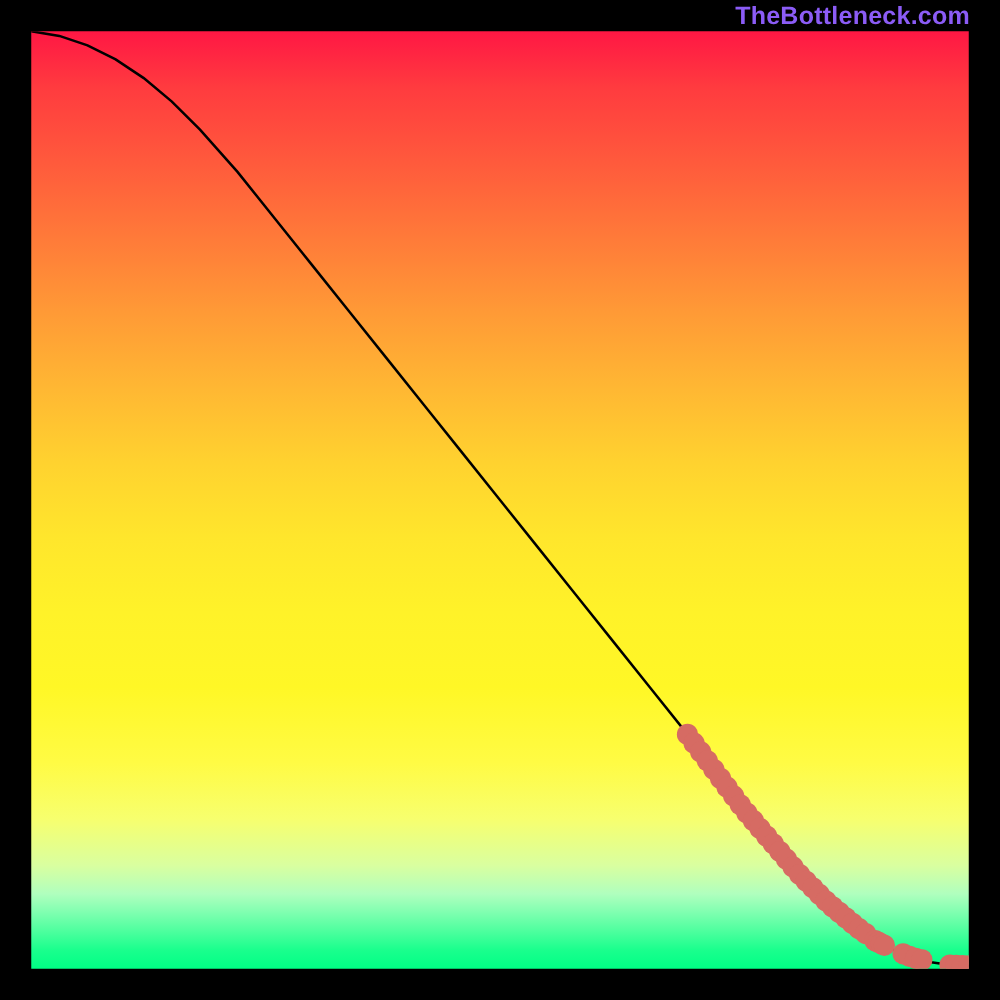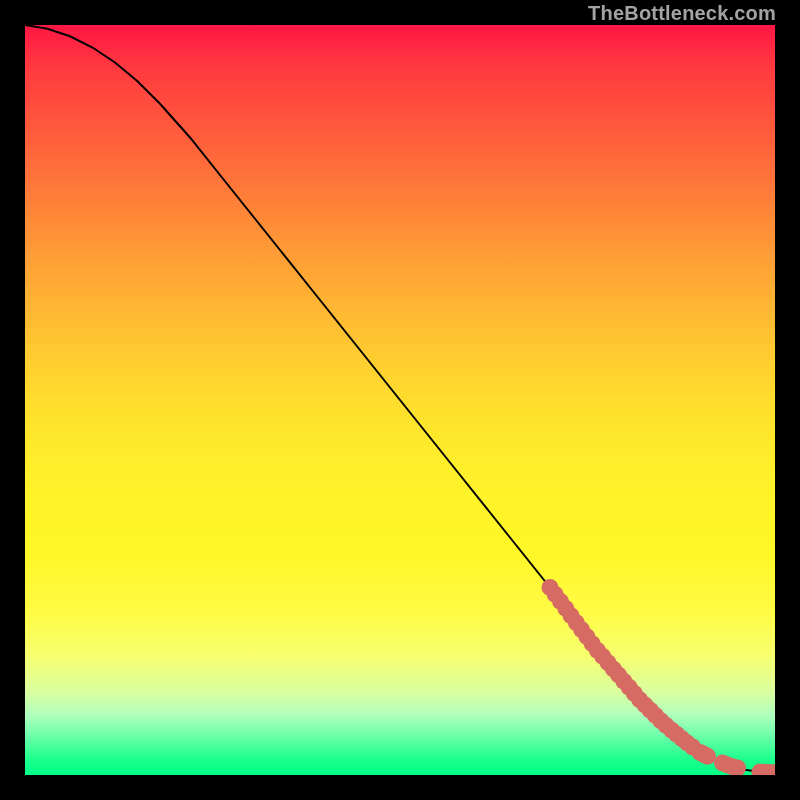--- a/index.html
+++ b/index.html
@@ -51,21 +51,21 @@
     width: 750px;
     height: 750px;
     pointer-events: none;
   }
   .watermark {
     position: absolute;
     top: 2px;
     right: 24px;
     font-family: Arial, Helvetica, sans-serif;
     font-size: 20px;
-    color: #a3a3a3;
+    color: #8b5cf6;
     font-weight: 600;
     letter-spacing: 0.2px;
   }
 </style>
 </head>
 <body>
 <div class="stage">
 
   <div class="watermark">TheBottleneck.com</div>
 

